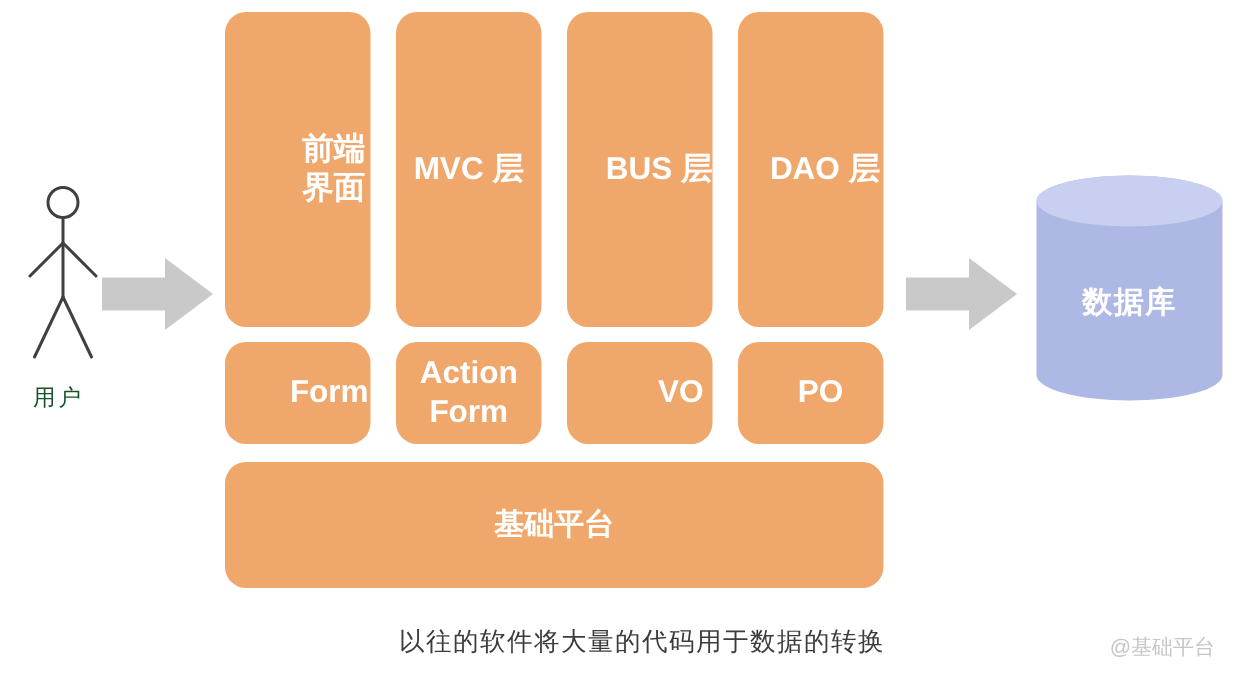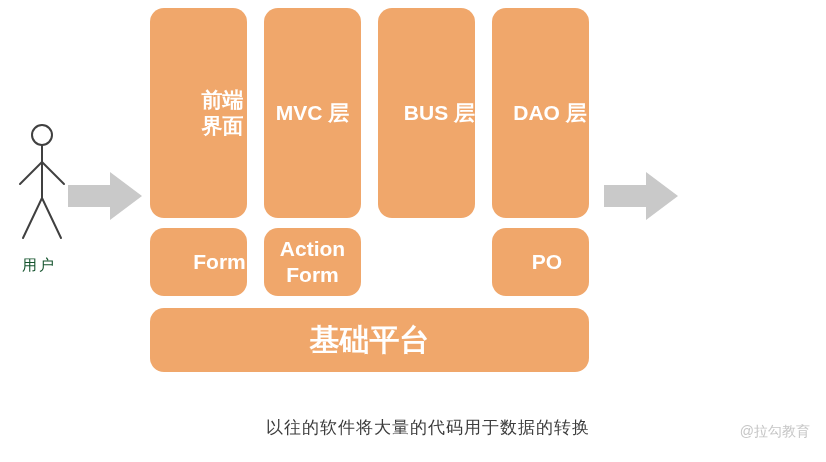--- a/index.html
+++ b/index.html
@@ -24,21 +24,21 @@
     color: var(--text-white, #ffffff);
     font-weight: bold;
     display: flex;
     align-items: center;
     justify-content: center;
     text-align: center;
     line-height: 1.25;
   }
   .layer { top: 8px;   height: 210px; width: 97px; font-size: 21px; }
   .obj   { top: 228px; height: 68px;  width: 97px; font-size: 21px; padding: 0 6px; }
-  .platform { top: 308px; left: 150px; width: 439px; height: 64px; font-size: 30px; }
+  .platform { top: 308px; left: 150px; width: 439px; height: 84px; font-size: 20px; }
 
   .pos-0 { left: 150px; padding-left: 48px; }
   .pos-1 { left: 264px; }
   .pos-2 { left: 378px; justify-content: flex-end; }
   .pos-3 { left: 492px; padding-left: 19px; }
 
   
   .arrow polygon { fill: var(--arrow-gray, #C9C9C9); }
 
   
@@ -117,30 +117,40 @@
   <div class="box layer pos-3">
     <span>DAO 层</span>
   </div>
 
   <div class="box obj pos-0">
     <span>Form</span>
   </div>
   <div class="box obj pos-1">
     <span>Action Form</span>
   </div>
+  <div class="box obj pos-2">
+    <span>VO</span>
+  </div>
   <div class="box obj pos-3">
     <span>PO</span>
   </div>
 
   <div class="box platform">
     <span>基础平台</span>
   </div>
 
   <svg class="abs arrow" style="left:604px; top:170px;" width="74" height="52" viewBox="0 0 74 52">
     <polygon points="0,15 42,15 42,2 74,26 42,50 42,37 0,37"></polygon>
   </svg>
 
+  <div class="abs" style="left:690px; top:116px; width:126px; height:152px;">
+    <svg width="126" height="152" viewBox="0 0 126 152">
+      <path class="cyl-body" d="M1 18 A62 17 0 0 1 125 18 L125 134 A62 17 0 0 1 1 134 Z"></path>
+      <ellipse class="cyl-top" cx="63" cy="18" rx="62" ry="17"></ellipse>
+    </svg>
+    <div class="db-label">数据库</div>
+  </div>
 
   <div class="caption">以往的软件将大量的代码用于数据的转换</div>
 
-  <div class="watermark">@拉勾教育</div>
+  <div class="watermark">@基础平台</div>
 
 </div>
 
 </body></html>

